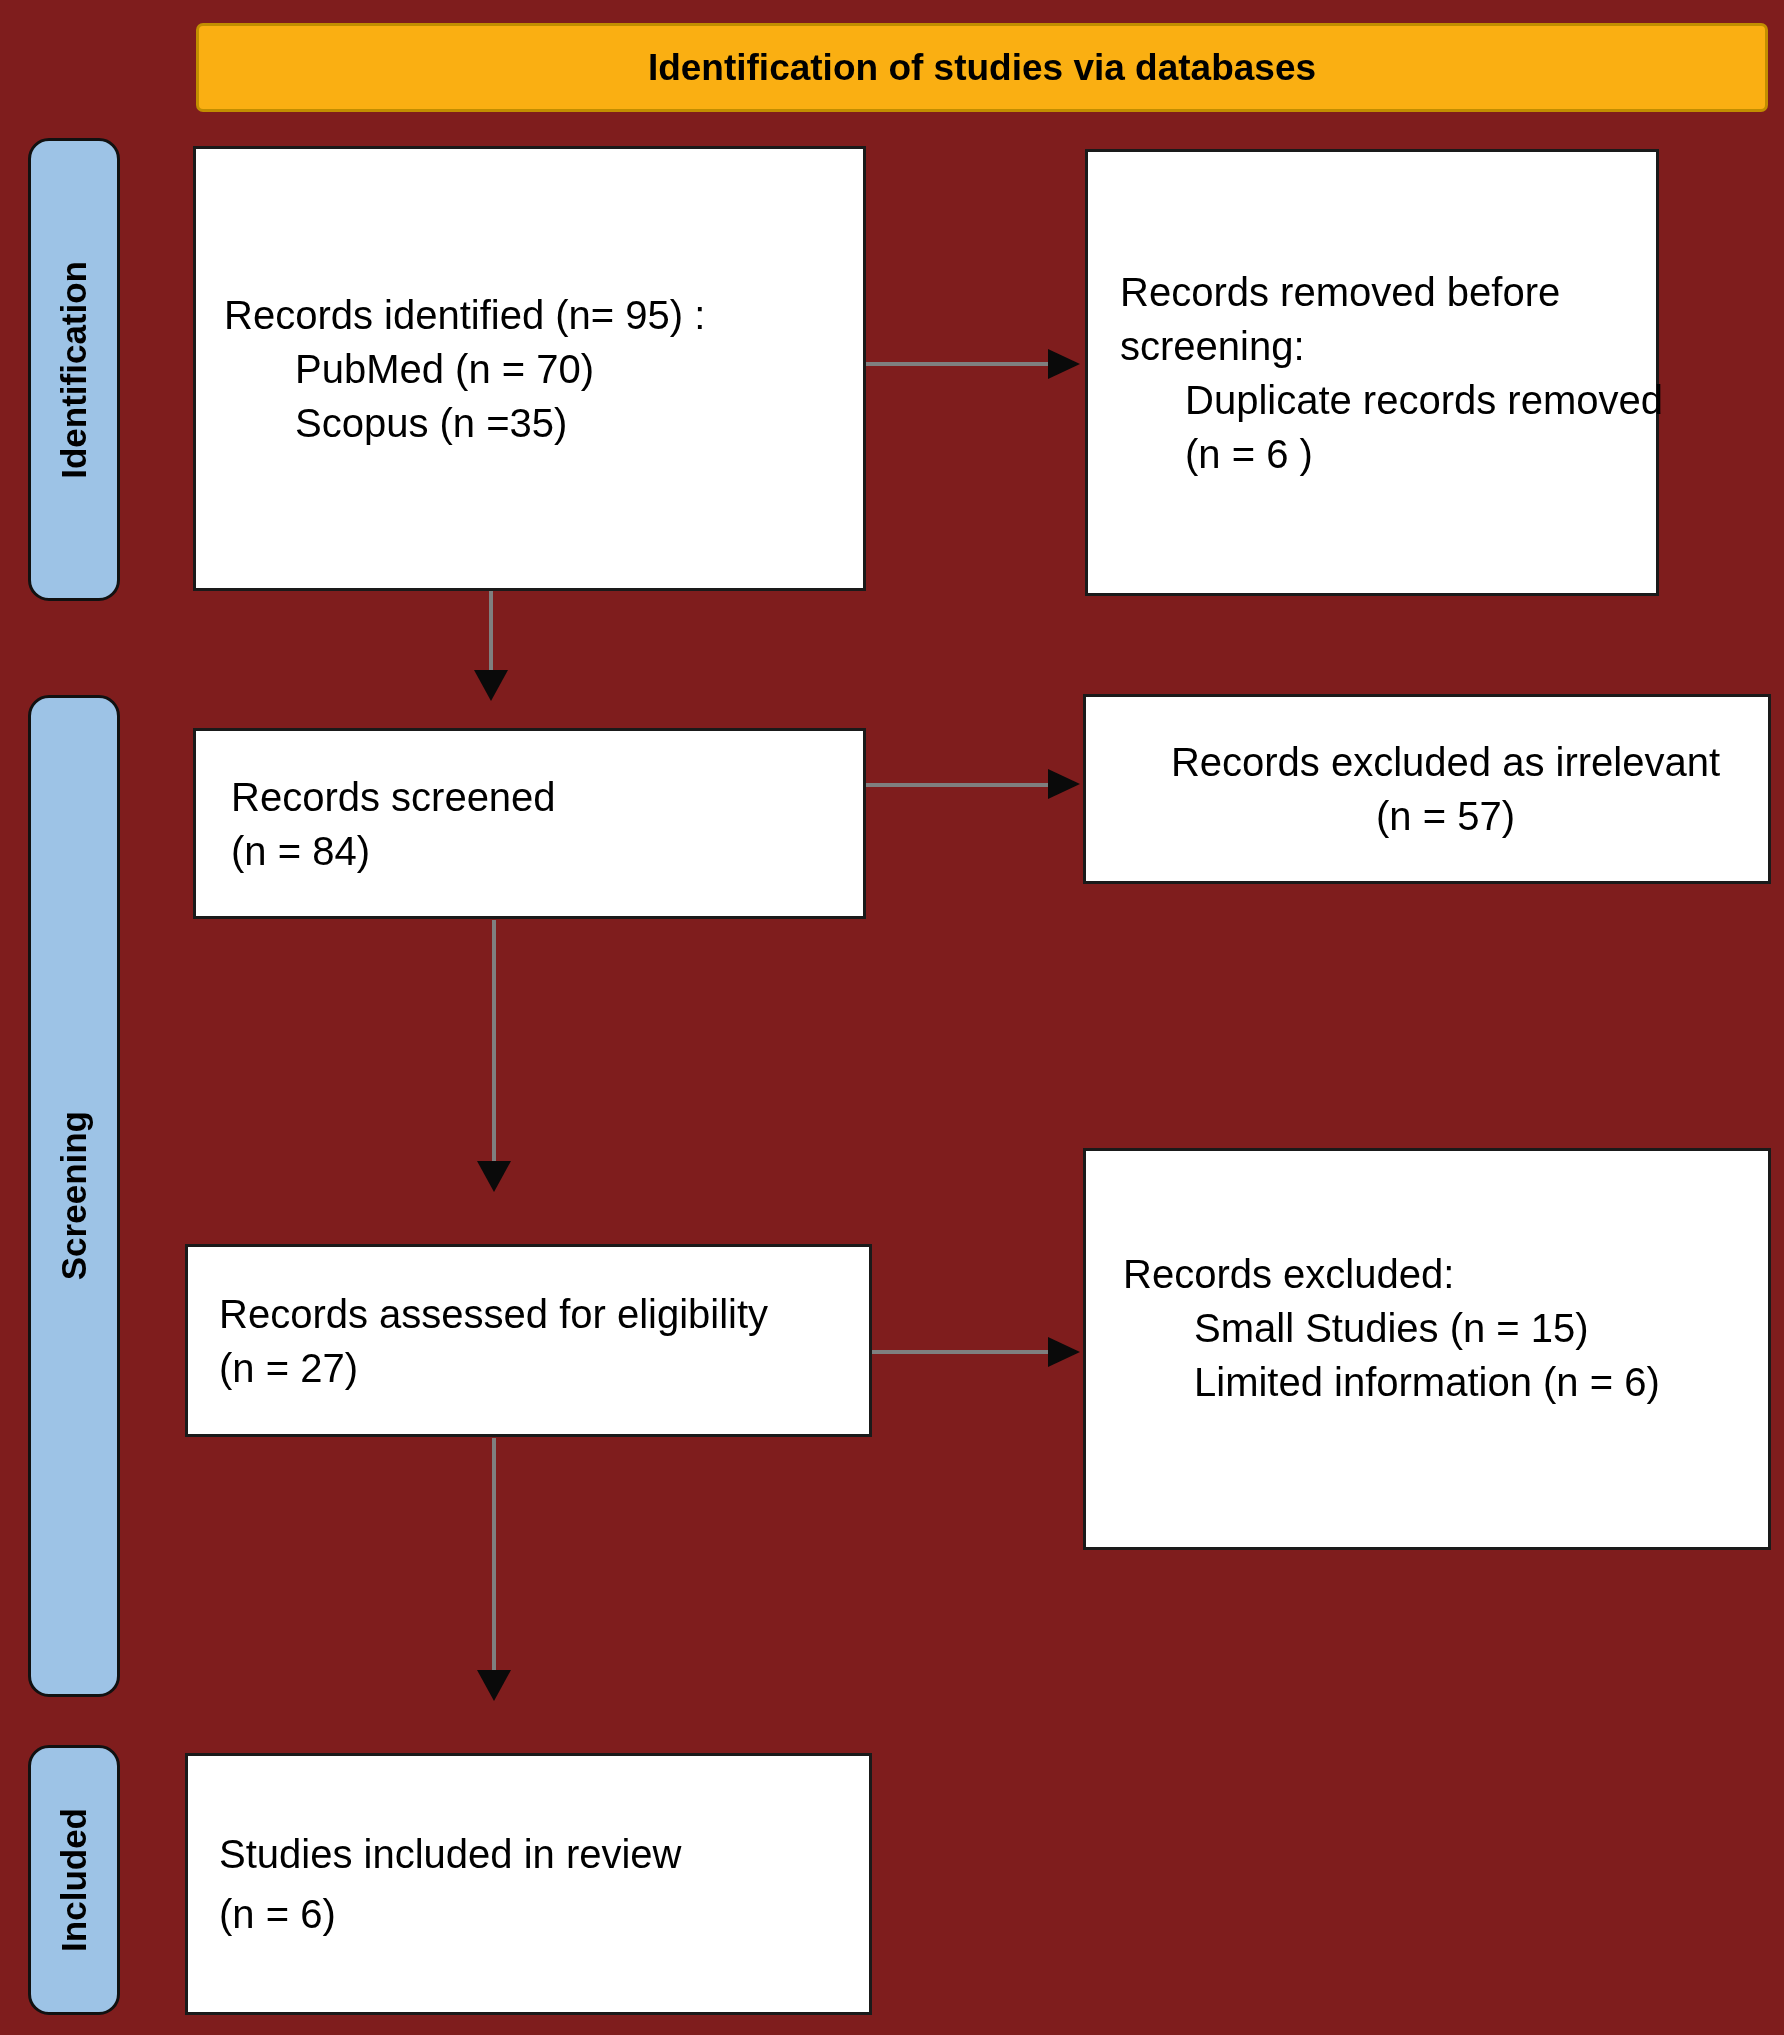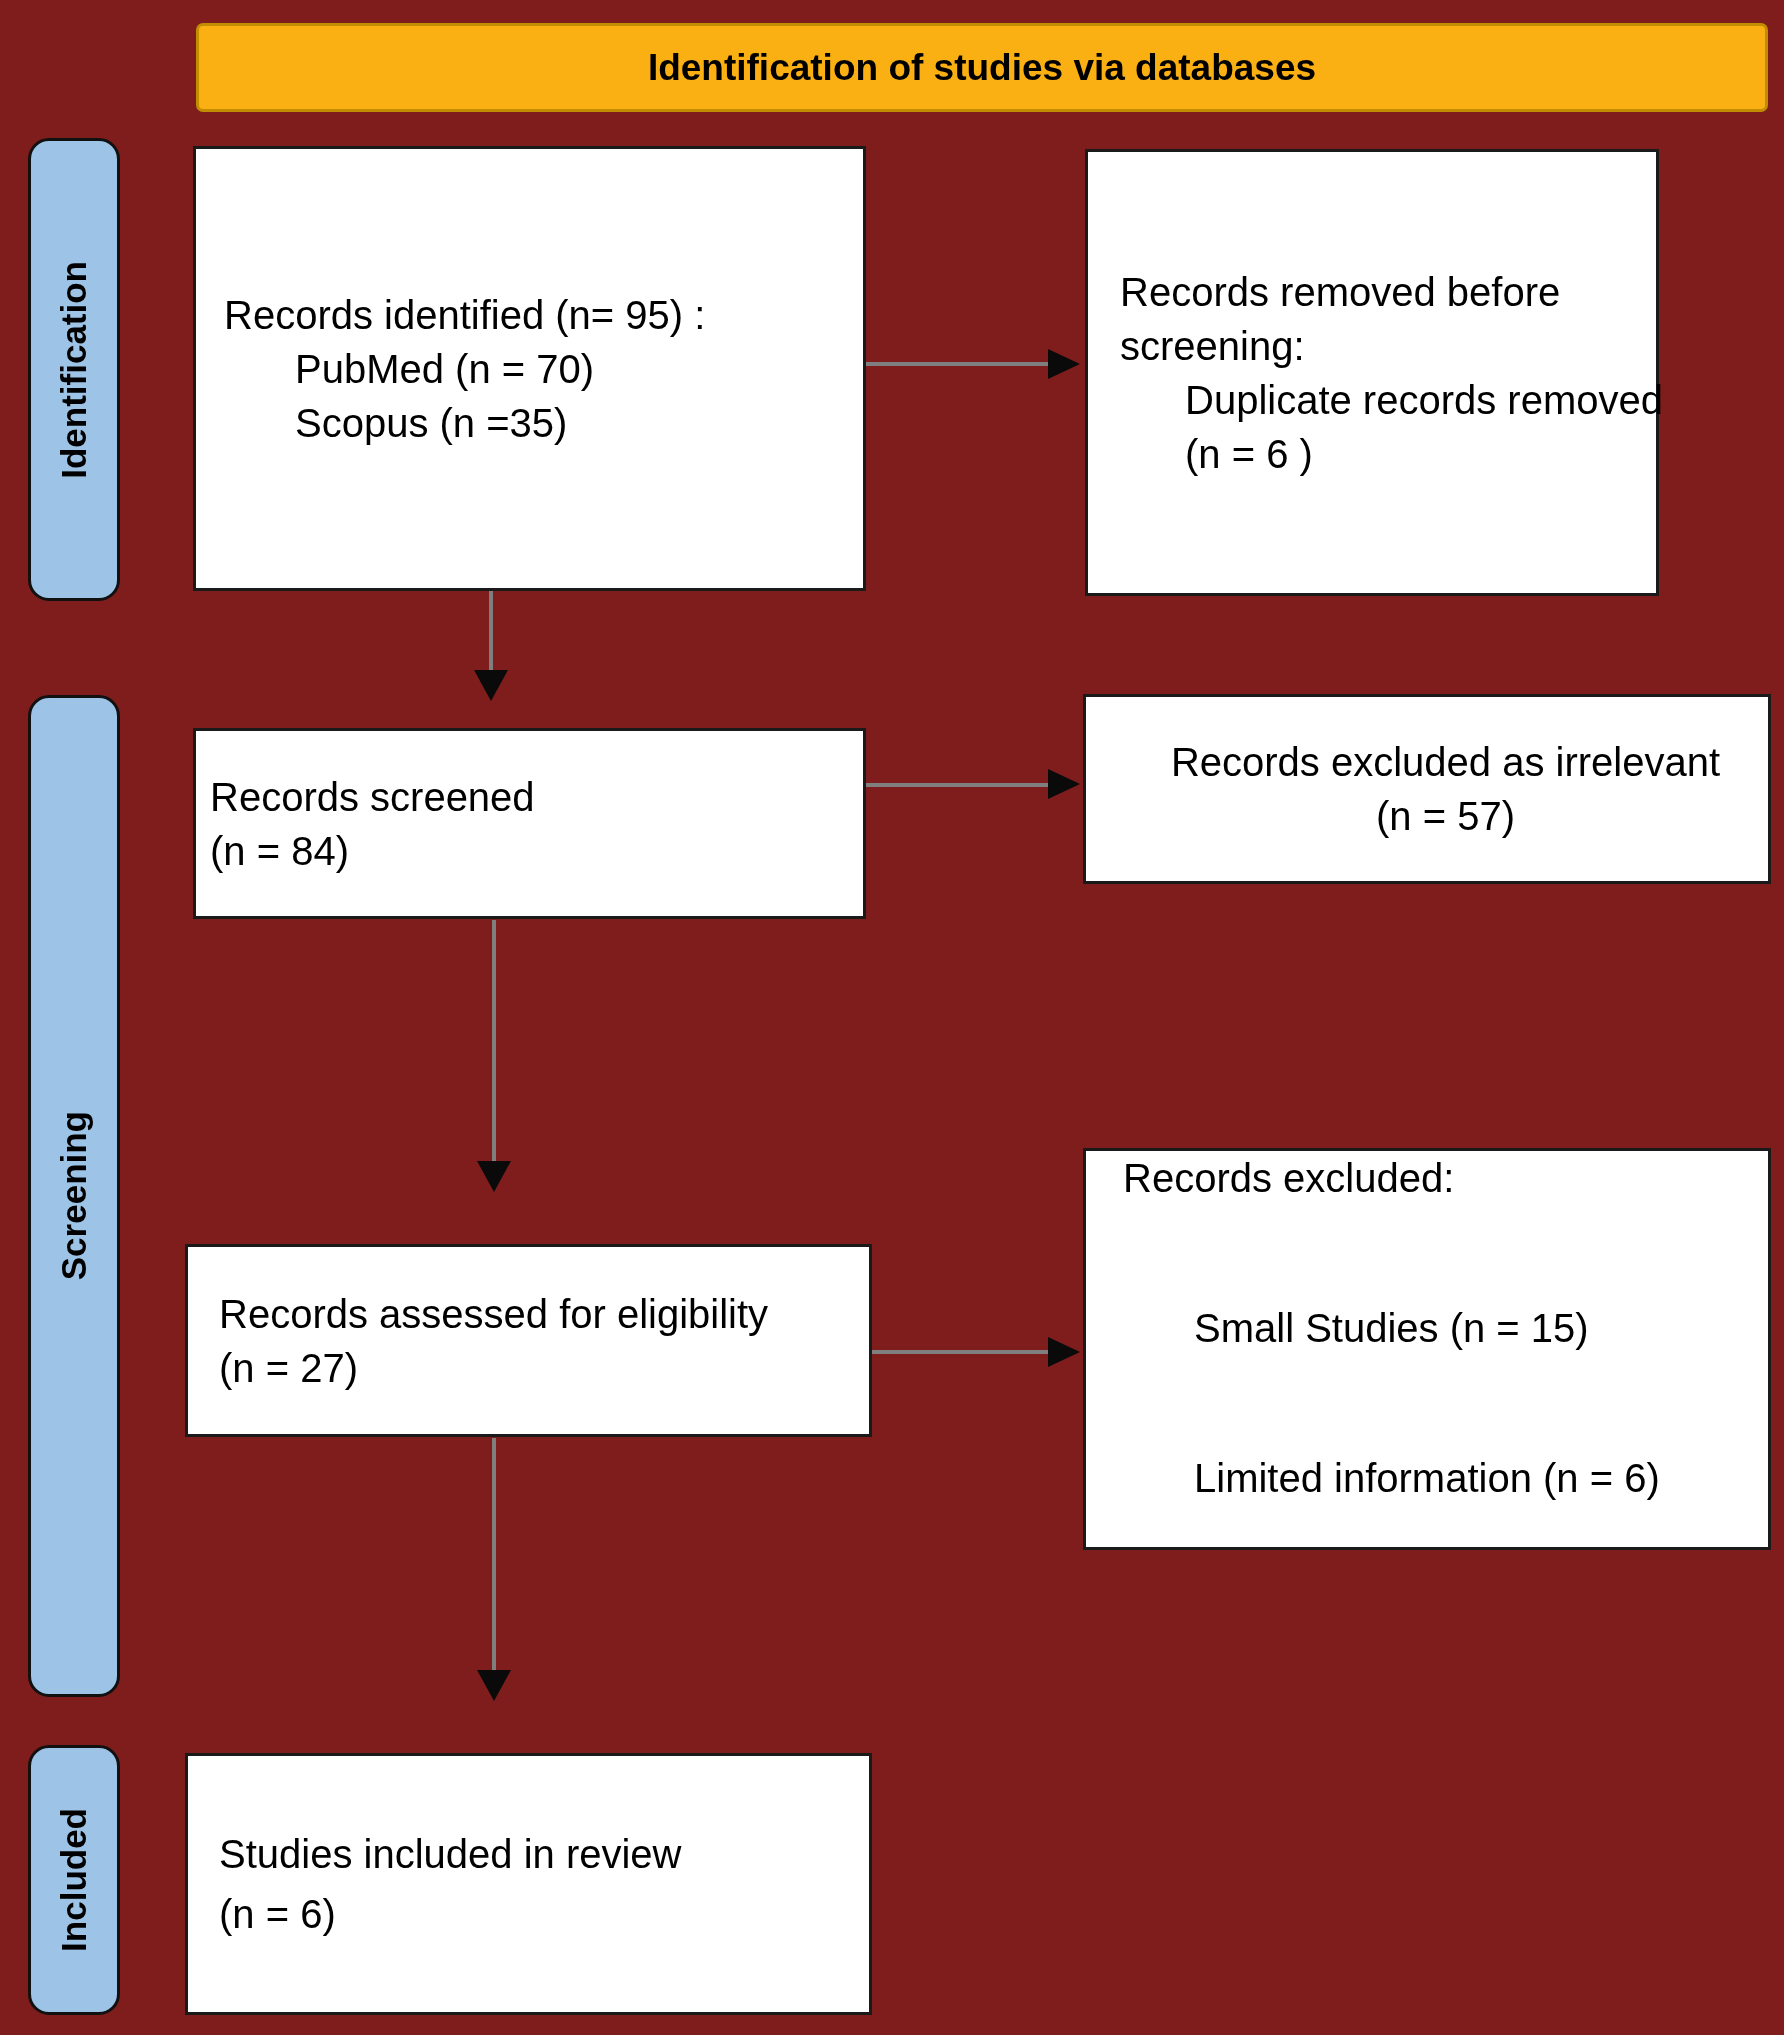--- a/index.html
+++ b/index.html
@@ -47,24 +47,24 @@
     border:3.5px solid #1A1A1A;
     box-sizing:border-box;
     display:flex;flex-direction:column;justify-content:center;
     font-size:40px;line-height:54px;
   }
   .box span{display:block;white-space:nowrap;}
   .indent{padding-left:71px;}
   #box-identified{left:193px;top:146px;width:673px;height:445px;padding-left:28px;}
   #box-removed{left:1085px;top:149px;width:574px;height:447px;padding-left:32px;}
   #box-removed .indent{padding-left:65px;}
-  #box-screened{left:193px;top:728px;width:673px;height:191px;padding-left:14px;}
+  #box-screened{left:193px;top:728px;width:673px;height:191px;padding-left:35px;}
   #box-excluded-irrelevant{left:1083px;top:694px;width:688px;height:190px;padding-left:37px;align-items:center;}
   #box-assessed{left:185px;top:1244px;width:687px;height:193px;padding-left:31px;}
-  #box-excluded-eligibility{left:1083px;top:1148px;width:688px;height:402px;padding-left:37px;padding-bottom:42px;justify-content:space-between;}
+  #box-excluded-eligibility{left:1083px;top:1148px;width:688px;height:402px;padding-left:37px;padding-bottom:42px;}
   #box-included{left:185px;top:1753px;width:687px;height:262px;padding-left:31px;gap:6px;}
   
   .hline{position:absolute;height:4.2px;background:#7F7F7F;}
   .vline{position:absolute;width:4.2px;background:#7F7F7F;}
   .head-right{
     position:absolute;width:0;height:0;
     border-top:15.5px solid transparent;
     border-bottom:15.5px solid transparent;
     border-left:32px solid #0A0A0A;
   }

